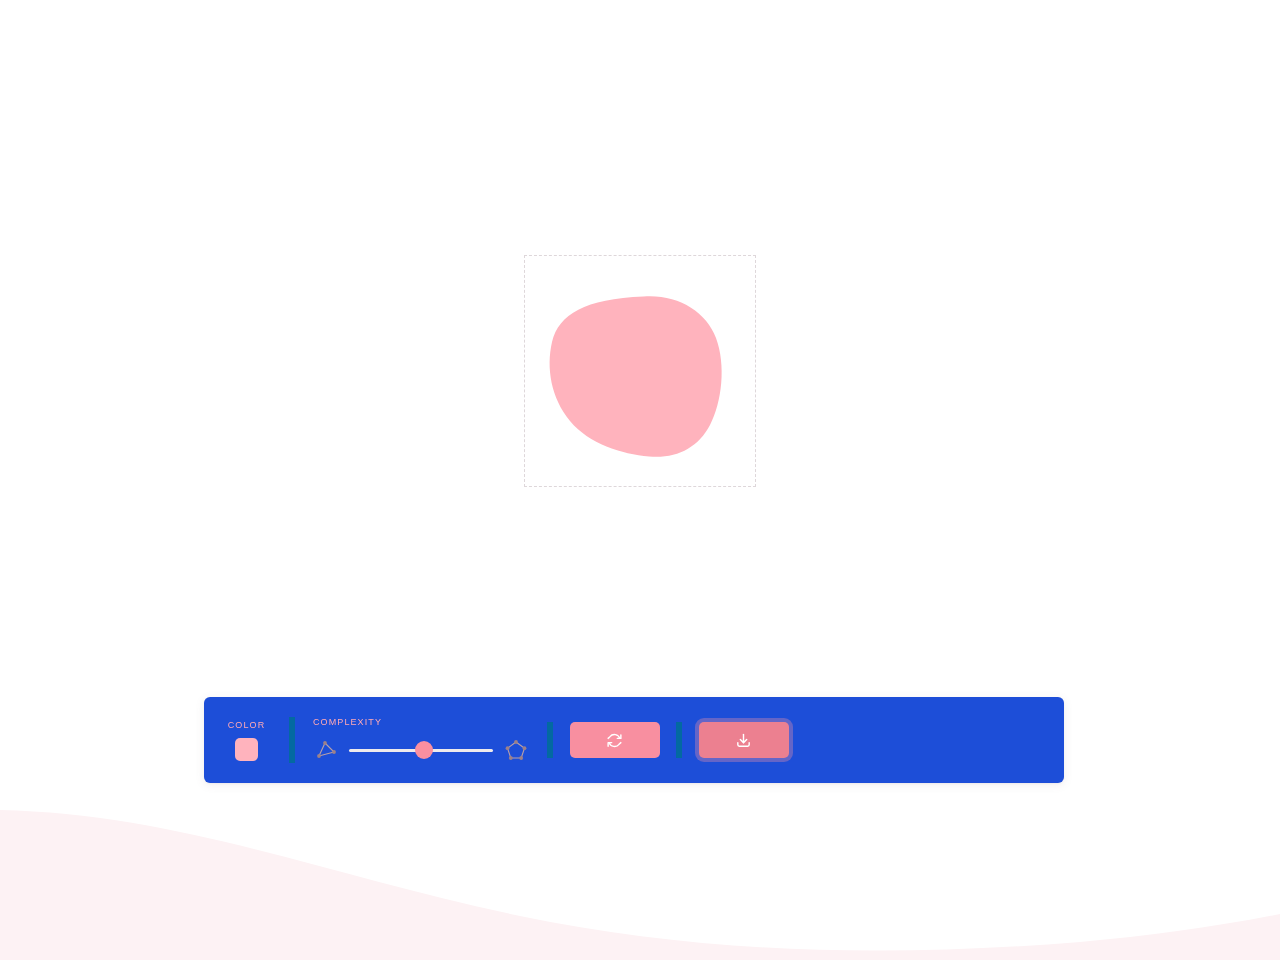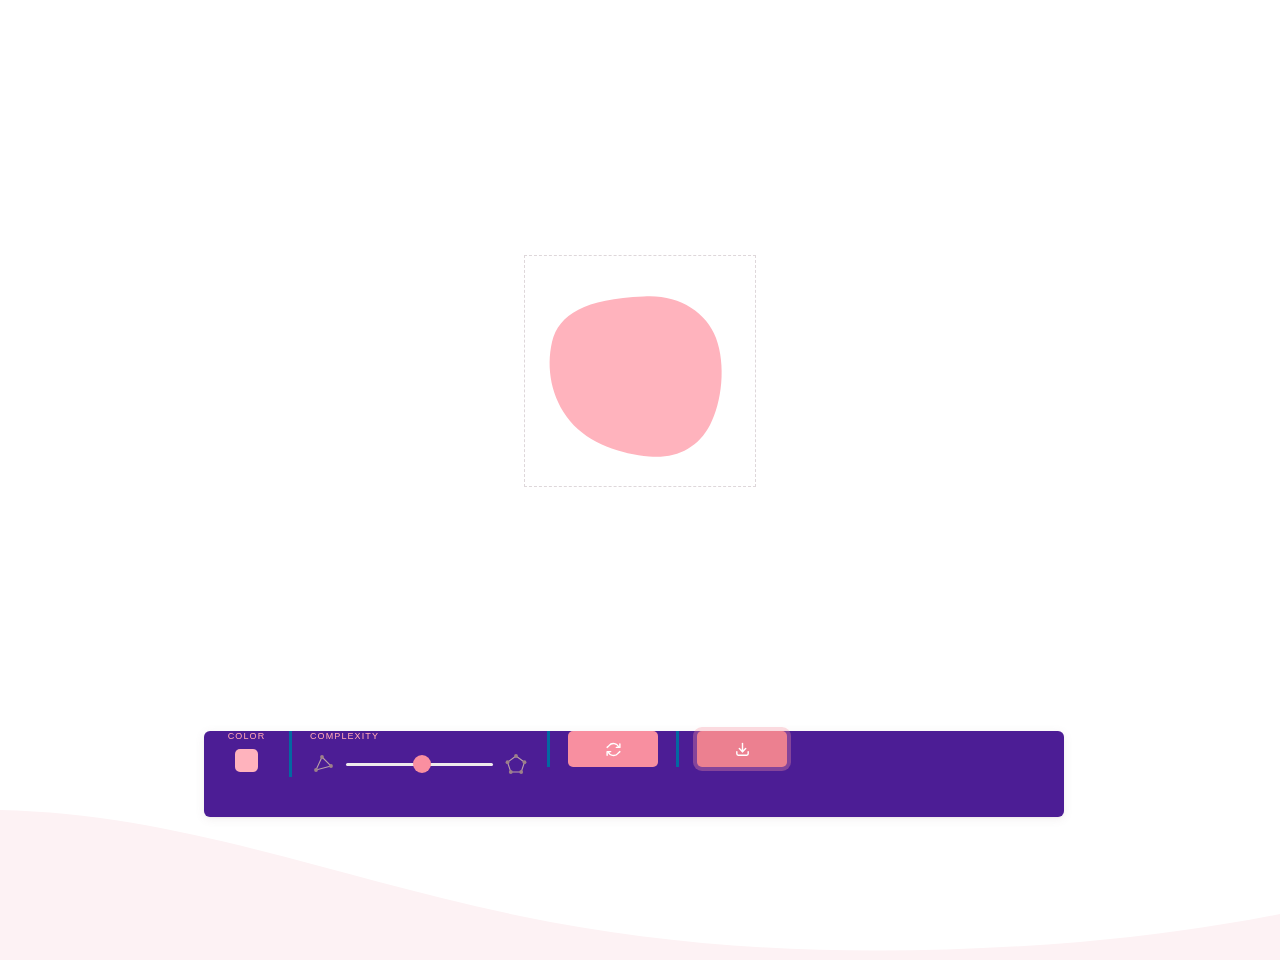--- a/index.html
+++ b/index.html
@@ -56,40 +56,40 @@
     position: absolute;
     left: 0;
     top: 0;
     display: block;
   }
 
   
   .toolbar {
     position: absolute;
     left: 204px;
-    top: 731px;
+    top: 697px;
     width: 860px;
     height: 86px;
-    background: #4c1d95;
+    background: #1d4ed8;
     border-radius: 6px;
     box-shadow: 0 2px 10px rgba(120, 90, 100, 0.10),
                 0 1px 2px rgba(120, 90, 100, 0.06);
     display: flex;
-    align-items: flex-start;
+    align-items: center;
     z-index: 3;
   }
   .tb-section {
     display: flex;
     flex-direction: column;
     justify-content: center;
     position: relative;
     box-sizing: border-box;
   }
   .tb-section + .tb-section {
-    border-left: 3px solid #0369a1;
+    border-left: 6px solid #0369a1;
   }
 
   .sec-color   { width: 85px;  align-items: center; }
   .sec-complexity { width: 258px; padding: 0 18px; }
   .sec-contrast   { width: 258px; padding: 0 18px; }
   .sec-btn        { width: 129px; align-items: center; justify-content: center; }
 
   .tb-label {
     font-size: 9px;
     letter-spacing: 1.1px;

